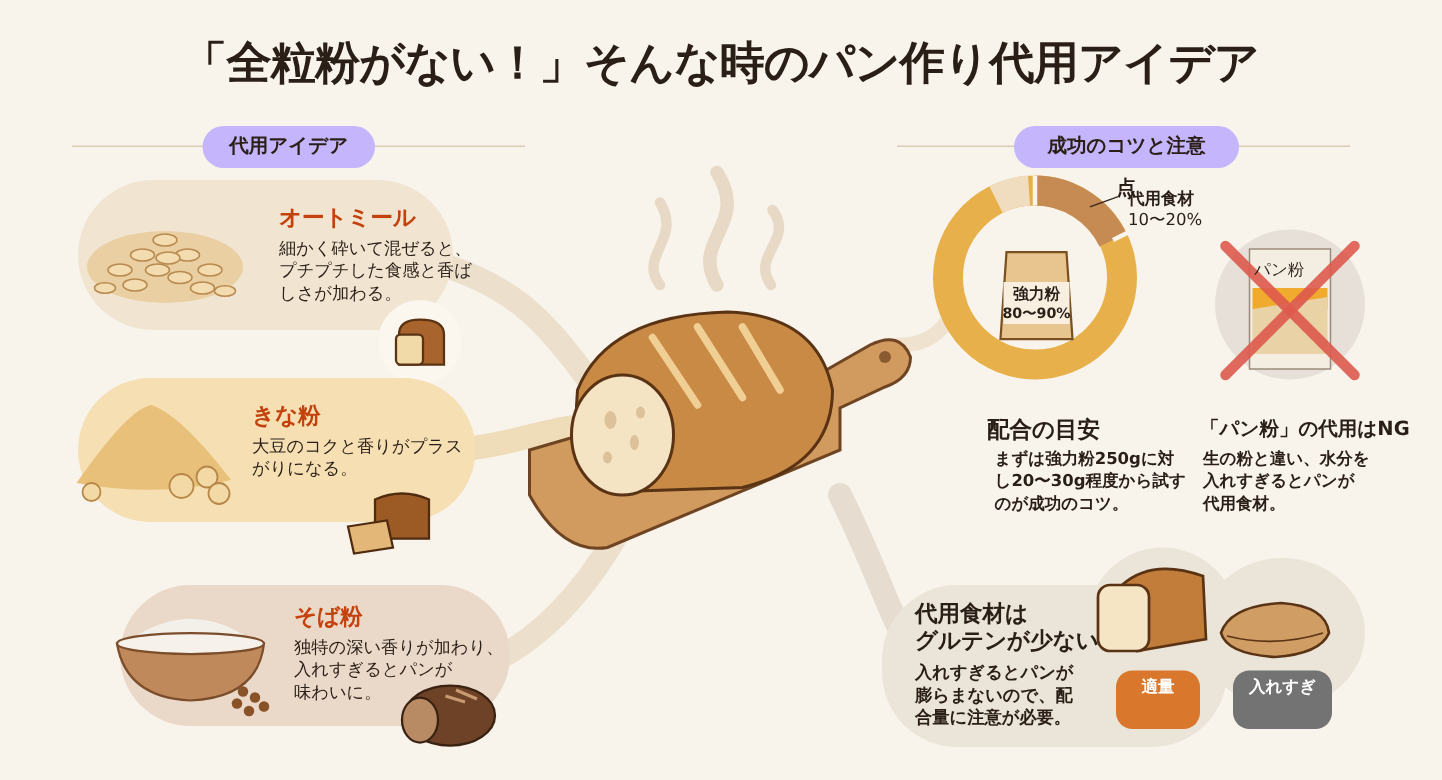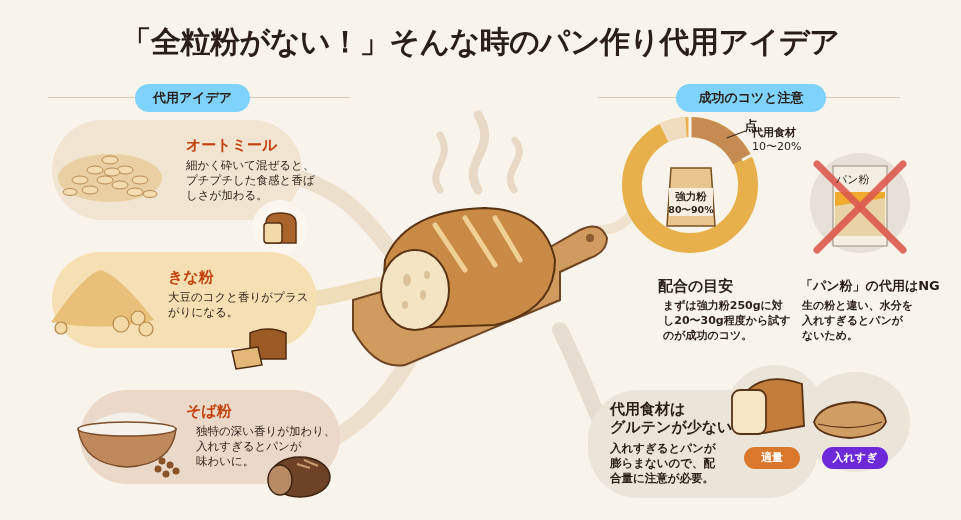--- a/index.html
+++ b/index.html
@@ -12,40 +12,40 @@
   }
   .abs { position: absolute; }
   .title {
     position: absolute; left: 0; top: 22px; width: 961px;
     text-align: center; font-size: 30px; font-weight: bold; letter-spacing: -0.5px;
     color: #2a1f17;
   }
   .section-line { position: absolute; height: 1px; background: #d9ccb7; }
   .pill {
     position: absolute; height: 28px; padding: 0 16px; border-radius: 14px;
-    background: #7dd3fc; font-size: 13px; font-weight: bold; line-height: 28px;
+    background: #c4b5fd; font-size: 13px; font-weight: bold; line-height: 28px;
     color: #2a1f17; text-align: center;
   }
   
   svg.bg { position: absolute; left: 0; top: 0; }
   
   .card {
     position: absolute; border-radius: 60px;
   }
   .card-title { position: absolute; font-size: 15px; font-weight: bold; color: #c2410c; }
   .card-desc { position: absolute; font-size: 11.5px; line-height: 15px; color: #2a1f17; font-weight: normal; }
   .thumb {
     position: absolute; width: 56px; height: 56px; border-radius: 50%;
     background: #fbf7ef; display: flex; align-items: center; justify-content: center;
   }
   .donut-label { position: absolute; font-size: 11px; line-height: 14px; color: #2a1f17; font-weight: bold; }
   .tip-title { position: absolute; font-size: 15px; font-weight: bold; color: #2a1f17; }
   .tip-desc { position: absolute; font-size: 11px; line-height: 15px; color: #2a1f17; font-weight: bold; }
   .badge {
-    position: absolute; height: 22px; border-radius: 11px; font-size: 11px; font-weight: bold;
+    position: absolute; height: 39px; border-radius: 11px; font-size: 11px; font-weight: bold;
     line-height: 22px; text-align: center; color: #fff;
   }
 </style>
 </head>
 <body>
 
 <svg class="bg" width="961" height="520" viewBox="0 0 961 520">
   <path d="M290 175 C 340 190, 360 210, 390 250" stroke="#ece0cc" stroke-width="16" fill="none" stroke-linecap="round"></path>
   <path d="M290 300 C 330 300, 350 290, 380 285" stroke="#efdcb9" stroke-width="16" fill="none" stroke-linecap="round"></path>
   <path d="M330 440 C 370 420, 400 380, 420 340" stroke="#ece0cc" stroke-width="16" fill="none" stroke-linecap="round"></path>
@@ -130,21 +130,21 @@
     <ellipse cx="55" cy="34" rx="49" ry="7" fill="#f6f1ea" stroke="#7b4d2a" stroke-width="1.5"></ellipse>
     <g fill="#8a5227">
         <circle cx="90" cy="66" r="3.5"></circle>
         <circle cx="98" cy="70" r="3.5"></circle>
         <circle cx="86" cy="74" r="3.5"></circle>
         <circle cx="104" cy="76" r="3.5"></circle>
         <circle cx="94" cy="79" r="3.5"></circle>
       </g>
   </svg>
 </div>
-<div class="card-title" style="left:186px; top:402px;">そば粉</div>
+<div class="card-title" style="left:196px; top:402px;">そば粉</div>
 <div class="card-desc" style="left:196px; top:424px;">
   <div>独特の深い香りが加わり、</div>
   <div>入れすぎるとパンが</div>
   <div>味わいに。</div>
 </div>
 <div class="abs" style="left:262px; top:452px; width:70px; height:50px;">
   <svg width="70" height="50" viewBox="0 0 70 50">
     <ellipse cx="38" cy="25" rx="30" ry="20" fill="#6e4226" stroke="#3a2212" stroke-width="1.5"></ellipse>
     <ellipse cx="18" cy="28" rx="12" ry="15" fill="#b88b65" stroke="#3a2212" stroke-width="1.5"></ellipse>
     <path d="M35 12 L48 16 M42 8 L56 14" stroke="#c99a70" stroke-width="2"></path>
@@ -210,21 +210,21 @@
     <path d="M30 58 L80 50 L80 88 L30 88 Z" fill="#e8d2a6"></path>
     <line x1="12" y1="16" x2="98" y2="102" stroke="#de5a4e" stroke-width="7" stroke-linecap="round" opacity="0.9"></line>
     <line x1="98" y1="16" x2="12" y2="102" stroke="#de5a4e" stroke-width="7" stroke-linecap="round" opacity="0.9"></line>
   </svg>
 </div>
 <div class="abs" style="left:836px; top:172px; font-size:11px; font-weight:normal; color:#2a1f17;">パン粉</div>
 <div class="tip-title" style="left:800px; top:277px; font-size:13px;">「パン粉」の代用はNG</div>
 <div class="tip-desc" style="left:802px; top:298px;">
   <div>生の粉と違い、水分を</div>
   <div>入れすぎるとパンが</div>
-  <div>ないため。</div>
+  <div>代用食材。</div>
 </div>
 
 <div class="card" style="left:588px; top:390px; width:230px; height:108px; background:#ebe4d8; border-radius:50px;"></div>
 <div class="abs" style="left:800px; top:372px; width:110px; height:100px; border-radius:50%; background:#ebe4d8;"></div>
 <div class="abs" style="left:725px; top:365px; width:100px; height:100px; border-radius:50%; background:#ebe4d8;"></div>
 <div class="tip-title" style="left:610px; top:400px; line-height:18px;">
   <div>代用食材は</div>
   <div>グルテンが少ない</div>
 </div>
 <div class="tip-desc" style="left:610px; top:441px; font-size:11.5px;">
@@ -238,13 +238,13 @@
     <rect x="4" y="18" width="34" height="44" rx="8" fill="#f6e5c4" stroke="#5a3314" stroke-width="1.8"></rect>
   </svg>
 </div>
 <div class="abs" style="left:810px; top:396px; width:80px; height:46px;">
   <svg width="80" height="46" viewBox="0 0 80 46">
     <path d="M4 26 Q10 8 44 6 Q74 8 76 26 Q70 40 40 42 Q8 40 4 26 Z" fill="#d09d64" stroke="#5a3314" stroke-width="1.8"></path>
     <path d="M8 28 Q40 36 72 26" stroke="#5a3314" stroke-width="1.2" fill="none"></path>
   </svg>
 </div>
 <div class="badge" style="left:744px; top:447px; width:56px; background:#d9782c;">適量</div>
-<div class="badge" style="left:822px; top:447px; width:66px; background:#6d28d9;">入れすぎ</div>
+<div class="badge" style="left:822px; top:447px; width:66px; background:#737373;">入れすぎ</div>
 
 </body></html>

